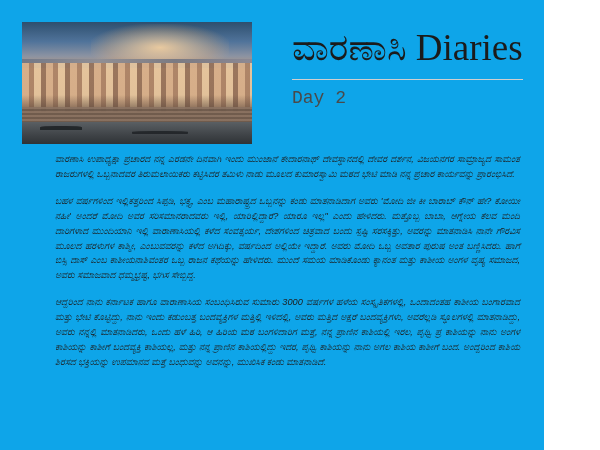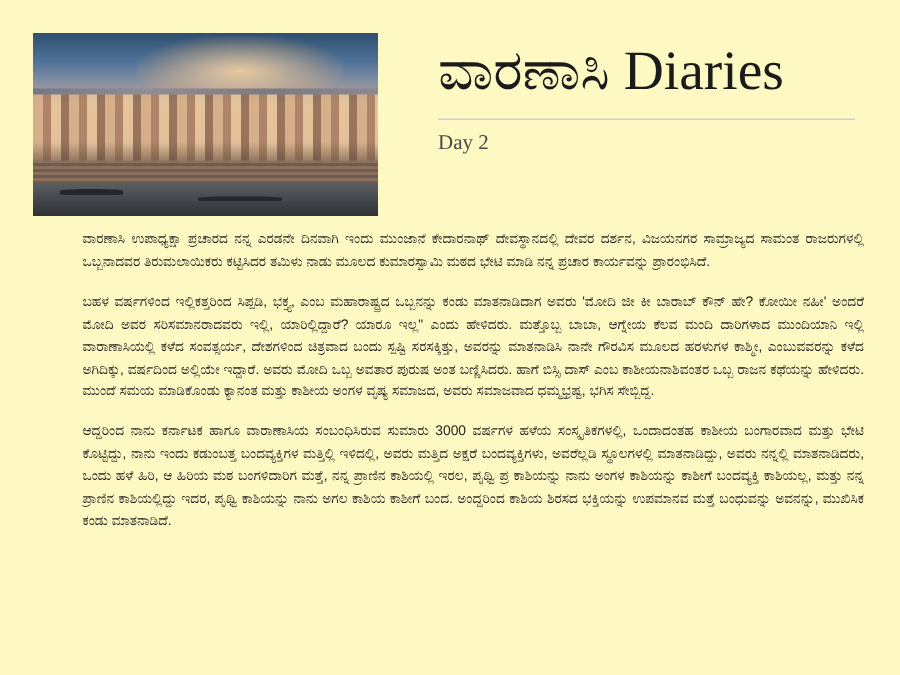--- a/index.html
+++ b/index.html
@@ -8,23 +8,23 @@
     background: #ffffff;
   }
   body {
     width: 600px;
     height: 450px;
     font-family: "Liberation Sans", sans-serif;
     overflow: hidden;
   }
   .page {
     position: relative;
-    width: 600px;
+    width: 544px;
     height: 450px;
-    background: #fef9c3;
+    background: #0ea5e9;
     box-sizing: border-box;
   }
 
   
   .header {
     display: flex;
     align-items: flex-start;
     padding: 22px 30px 0 22px;
     box-sizing: border-box;
     height: 150px;
@@ -139,23 +139,23 @@
     font-family: "Liberation Serif", serif;
     white-space: nowrap;
   }
   .title-rule {
     margin-top: 10px;
     border-bottom: 1px solid #cfcfcf;
     width: 100%;
   }
   .day-label {
     margin-top: 8px;
-    font-size: 14px;
+    font-size: 18px;
     color: #4a4a4a;
-    font-family: Liberation Serif, serif;
+    font-family: Liberation Mono, monospace;
   }
   .author {
     margin-top: 16px;
     text-align: right;
     font-size: 11px;
     color: #7a0d12;
     padding-right: 12px;
   }
 
   
@@ -163,20 +163,21 @@
     padding: 0 24px 0 55px;
     box-sizing: border-box;
   }
   .article p {
     margin: 0 0 12px 0;
     font-size: 9.2px;
     line-height: 1.62;
     color: #1d1d1d;
     text-align: justify;
     font-family: "Liberation Sans", sans-serif;
+    font-style: italic;
   }
   .article p.first {
     margin-top: 2px;
   }
 </style>
 </head>
 <body>
 
 <div class="page">
 

